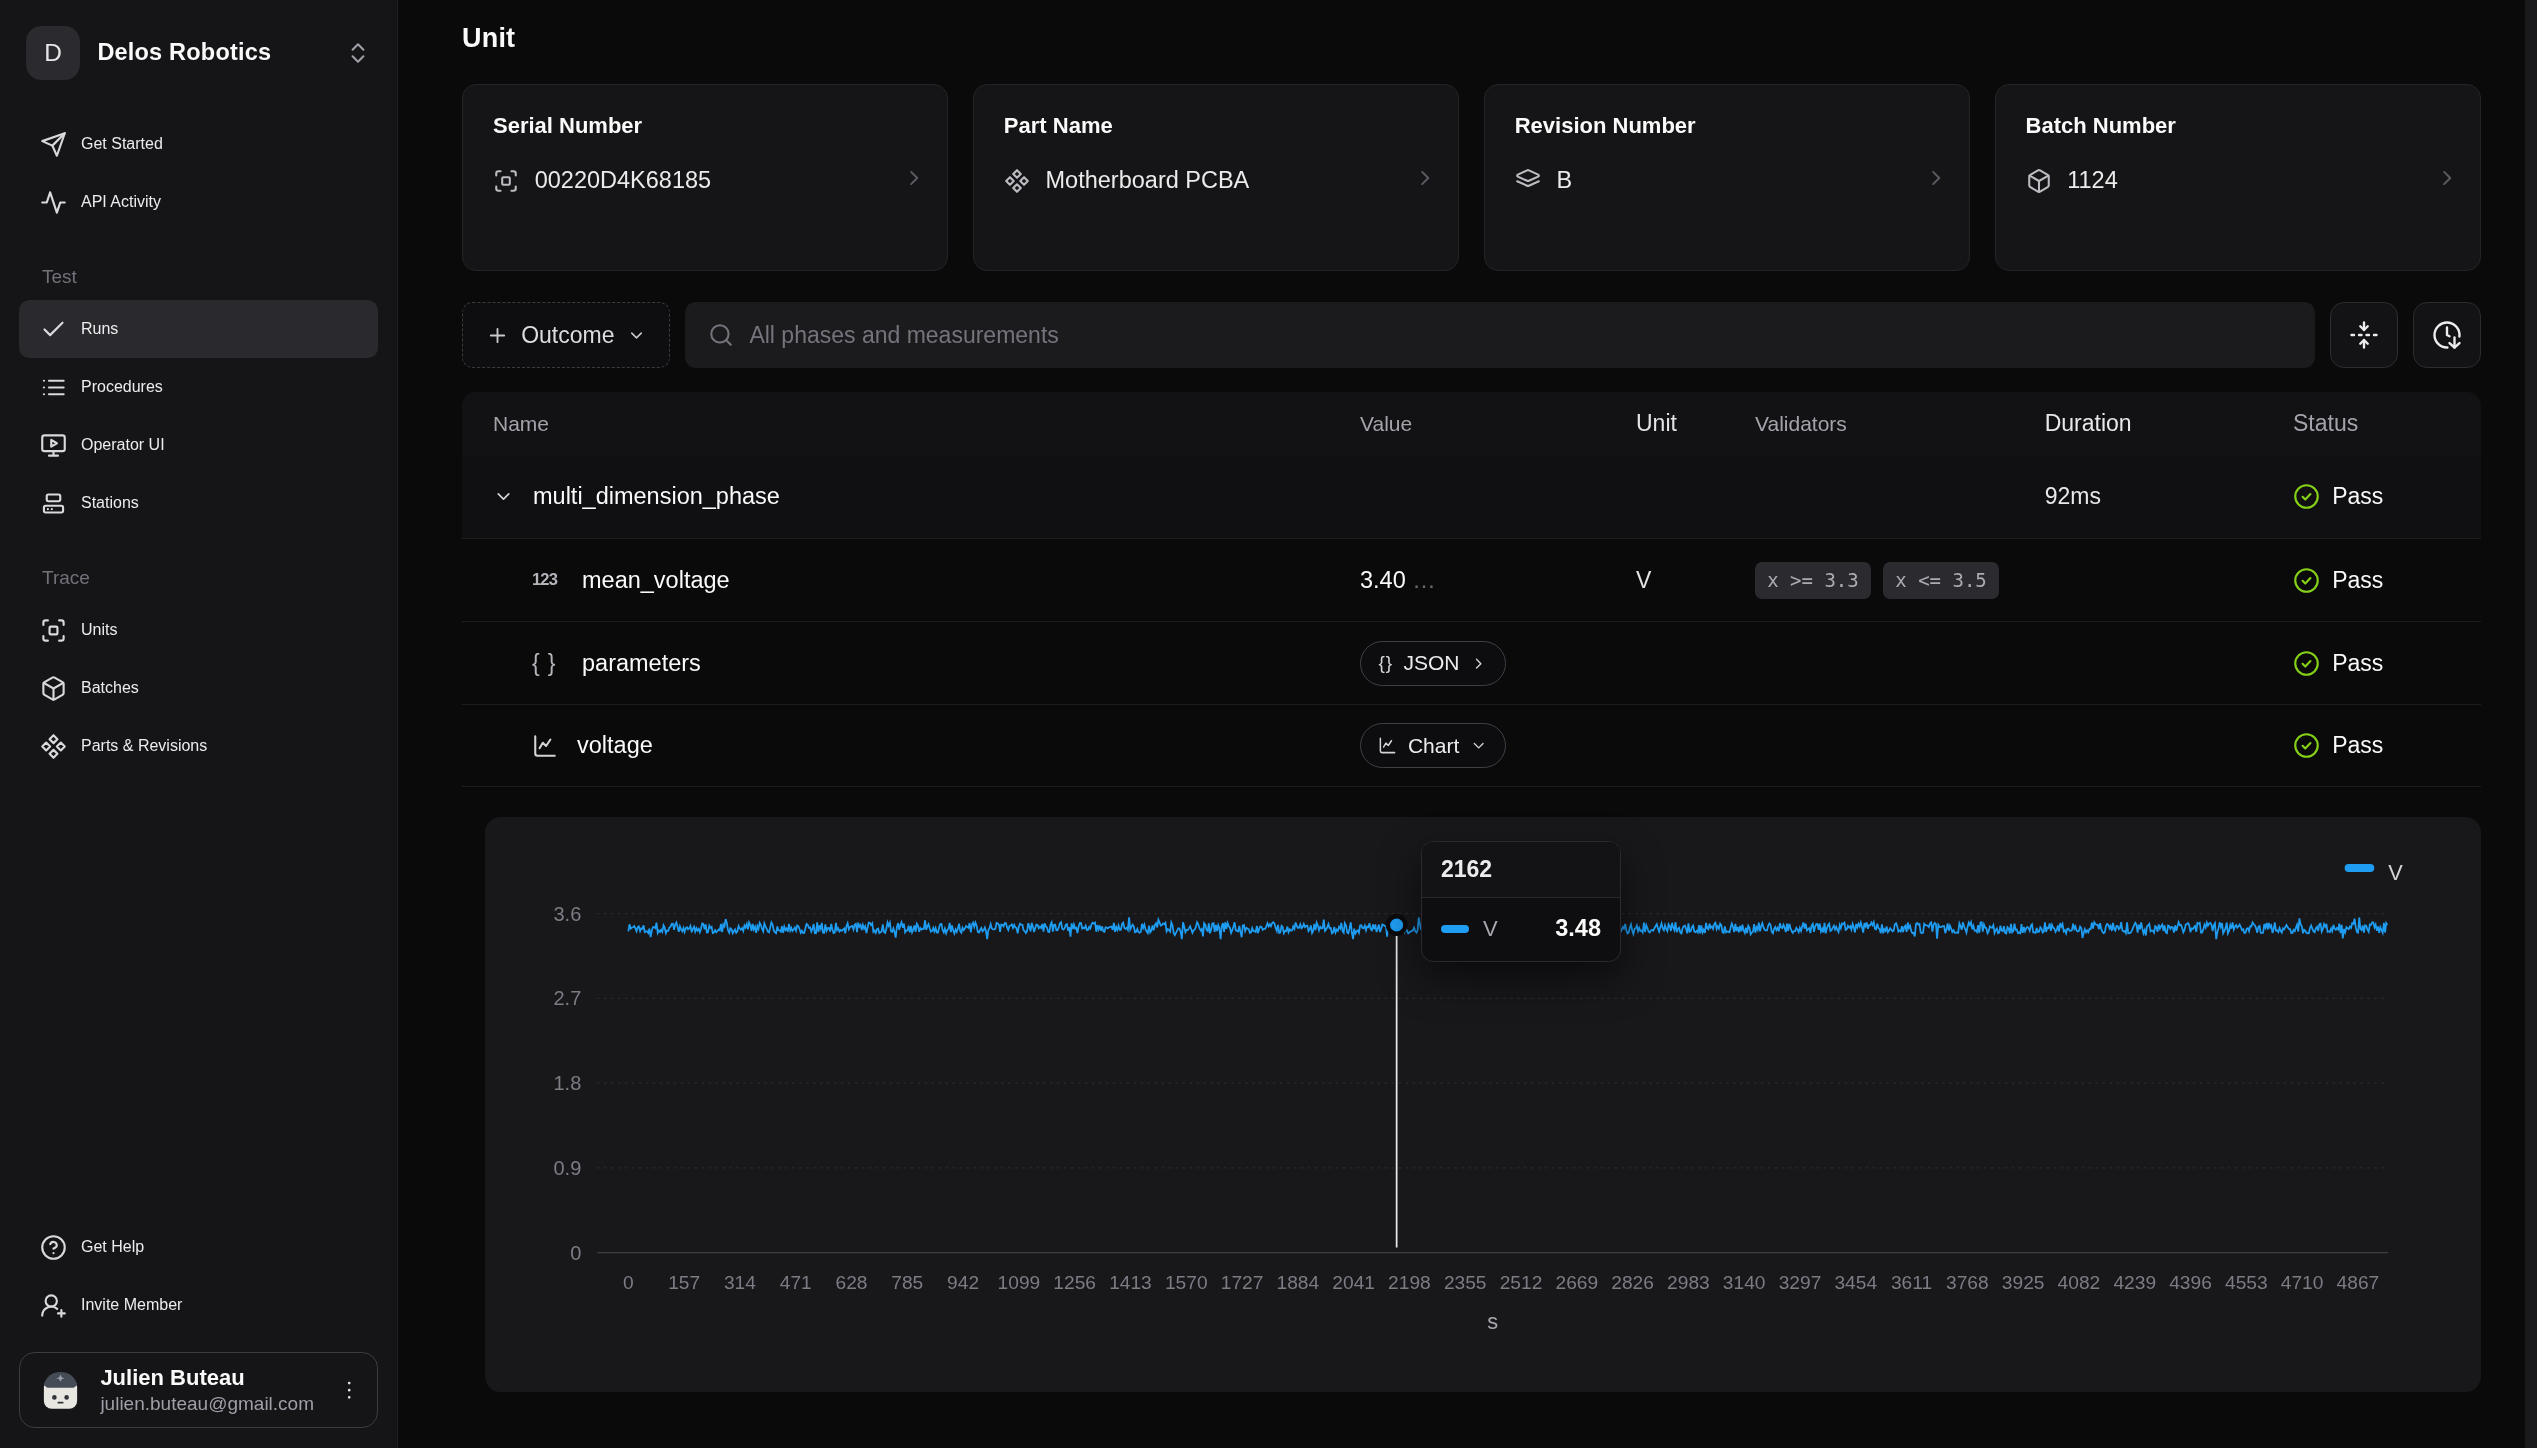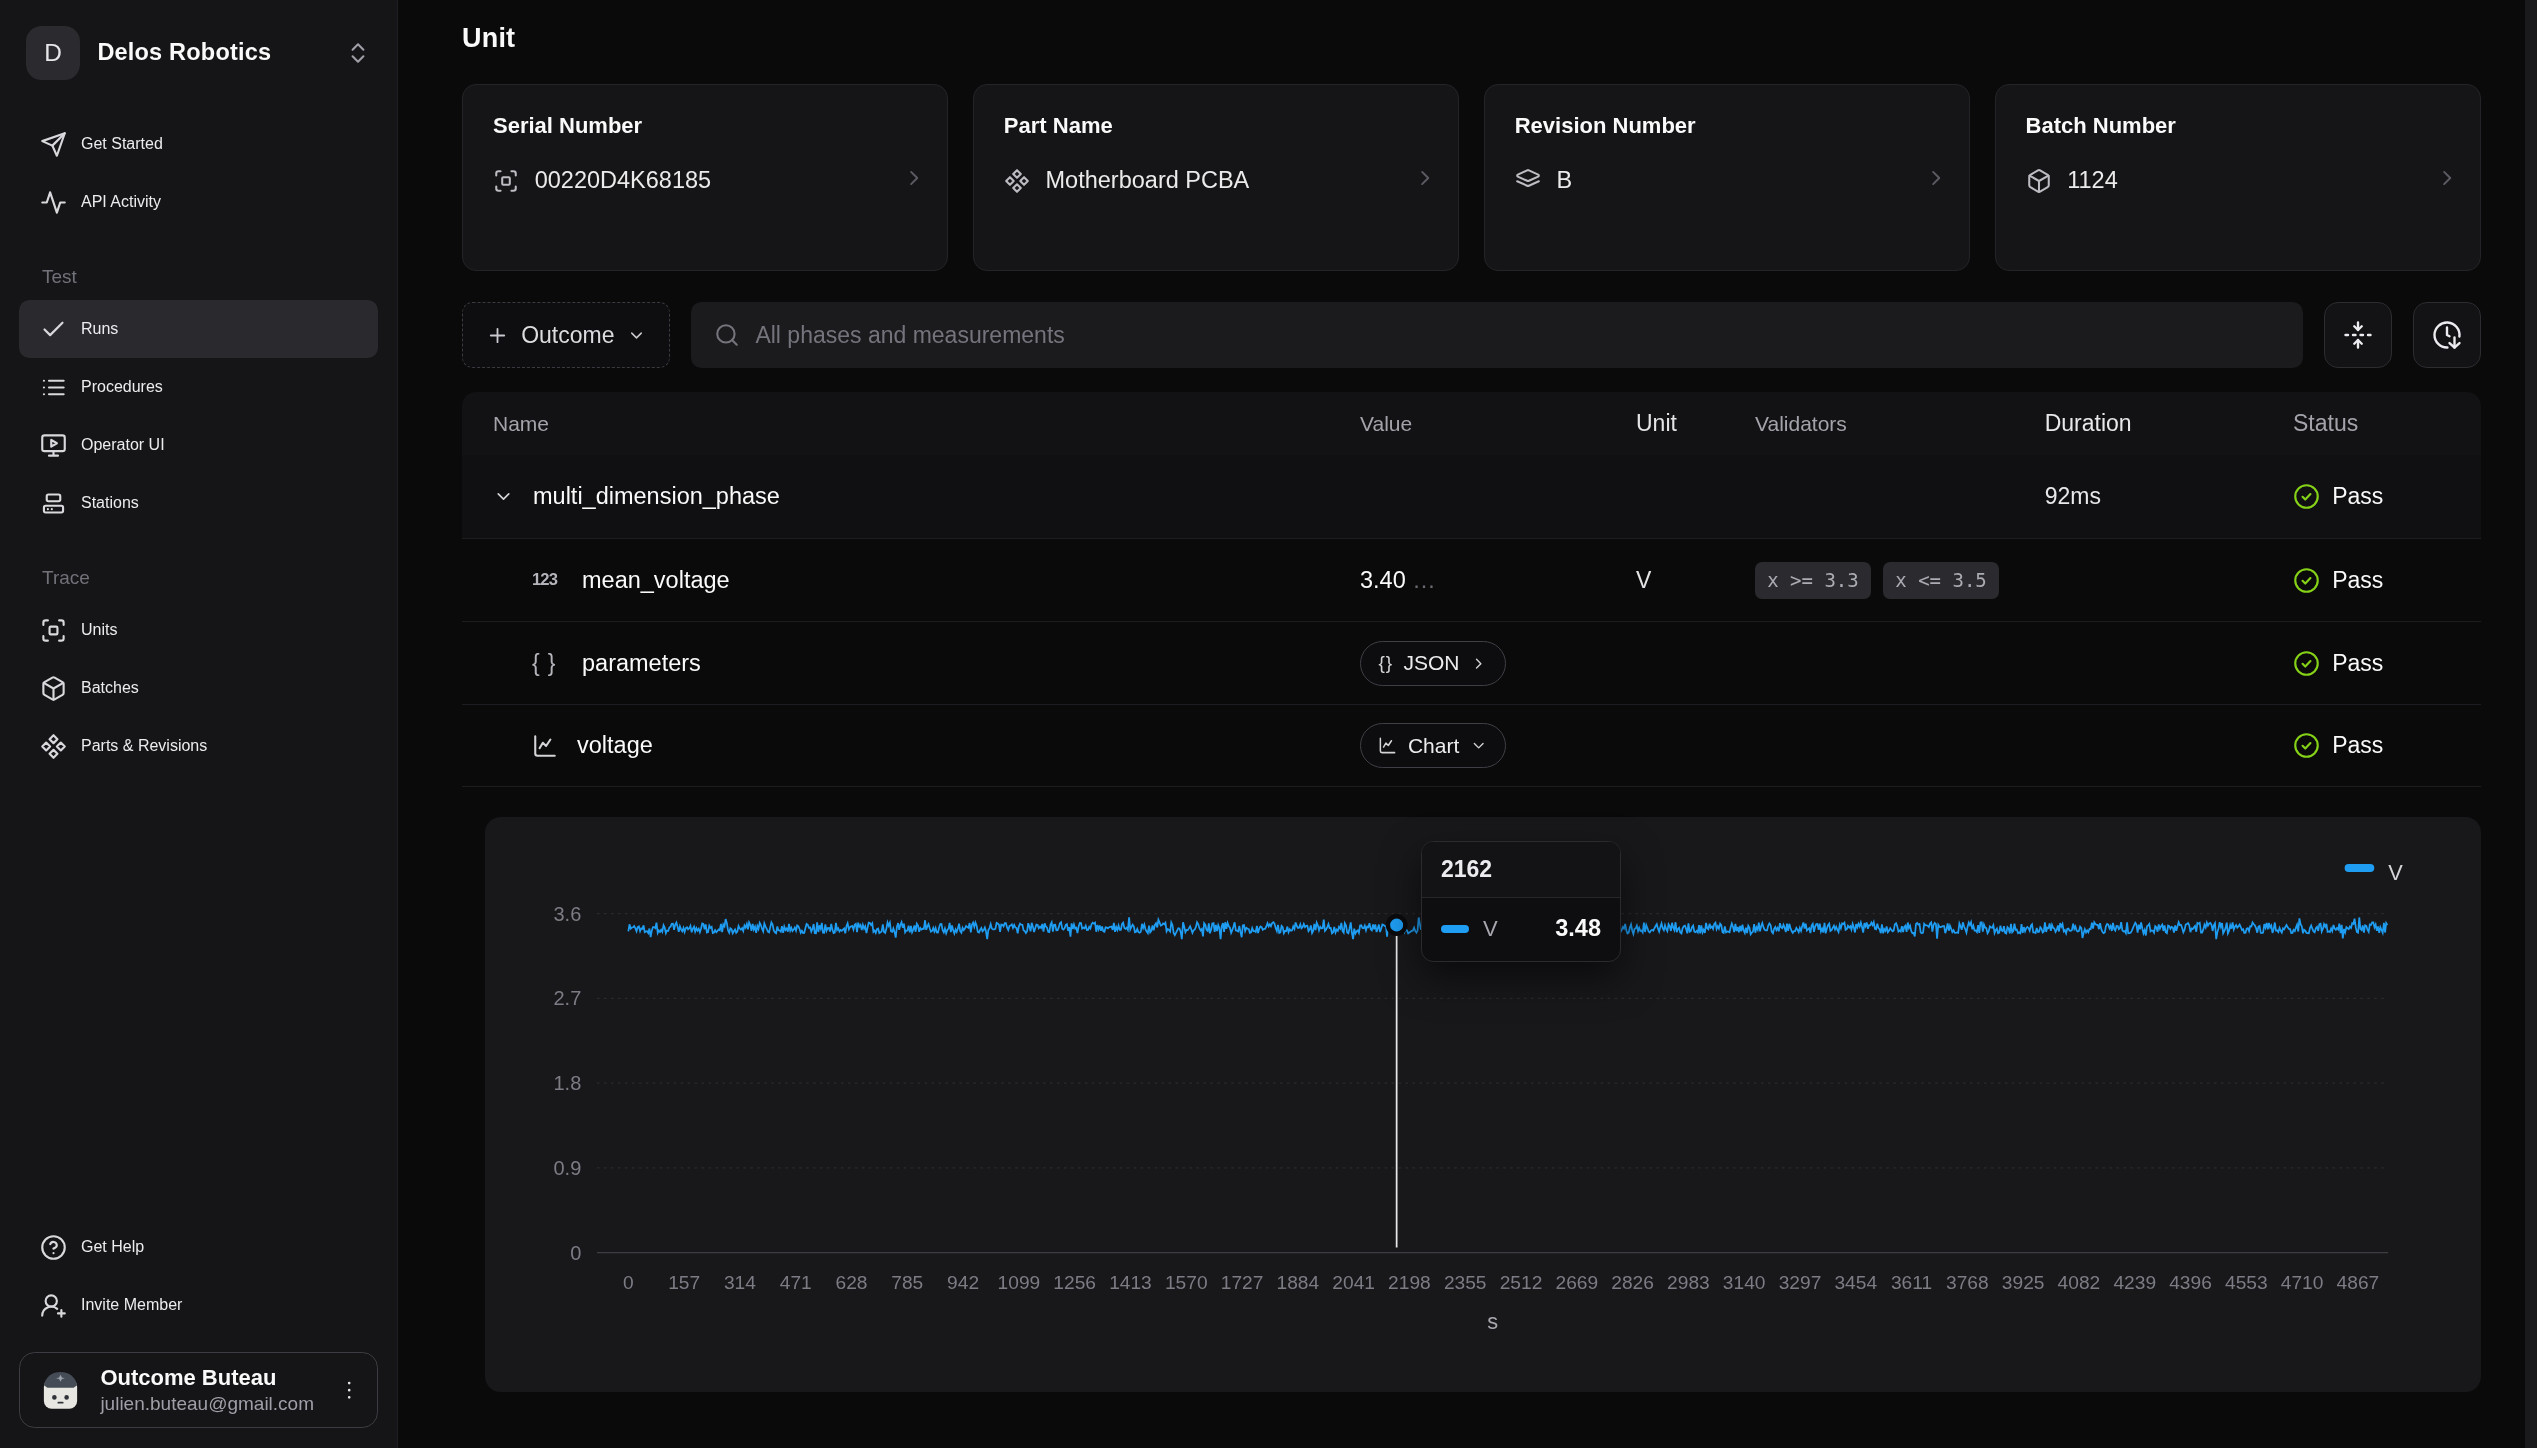--- a/index.html
+++ b/index.html
@@ -33,21 +33,21 @@
   .page-title, .section-title { font-size:27px; font-weight:700; letter-spacing:0.2px; }
   .cards { display:grid; grid-template-columns:repeat(4,1fr); gap:24.4px; margin-top:30px; }
   .card { background:#151517; border:0.9px solid #242428; border-radius:14px; height:187px;
           padding:28px 30px; position:relative; cursor:pointer; }
   .card-label { font-size:22px; font-weight:700; }
   .card-value { display:flex; align-items:center; gap:15.7px; margin-top:28px; font-size:23.5px; color:#eceaea; }
   .card-value svg { width:26px; height:26px; color:#bcbcc2; }
   .card-chevron { position:absolute; right:21px; top:50%; transform:translateY(-50%); color:#5b5b63; }
   .section-title { margin-top:54px; }
 
-  .toolbar { display:flex; align-items:center; gap:21px; margin-top:31px; }
+  .toolbar { display:flex; align-items:center; gap:15px; margin-top:31px; }
   .outcome-btn { display:flex; align-items:center; gap:12.2px; height:66px; padding:0 23px;
                  border:1.7px dashed #3a3a41; border-radius:10.5px; font-size:23px; color:#dcdce0;
                  background:#0e0e10; cursor:pointer; white-space:nowrap; }
   .outcome-btn svg { color:#c9c9cf; }
   .search { flex:1; height:66px; background:#1b1b1e; border-radius:10.5px; display:flex;
             align-items:center; padding:0 23px; gap:15.7px; }
   .search svg { color:#74747c; flex:0 0 26px; }
   .search input { background:none; border:none; outline:none; color:#e4e4e7; font-size:23px; flex:1;
                   font-family:"Liberation Sans",sans-serif; }
   .search input::placeholder { color:#74747c; }
@@ -206,21 +206,21 @@
       <div class="user-card">
         <svg width="49" height="49" viewBox="0 0 56 56">
           <rect x="9" y="16" width="38" height="34" rx="9" fill="#e8e6e1"></rect>
           <path d="M9 23c2-10 10-15 19-15s17 5 19 15l-4 3H13Z" fill="#454c56"></path>
           <path d="m28 11 1.6 3.2L33 15l-3.4 1L28 19l-1.6-3-3.4-1 3.4-.8Z" fill="#9aa3ad"></path>
           <circle cx="21" cy="37" r="2.6" fill="#30343a"></circle>
             <circle cx="35" cy="37" r="2.6" fill="#30343a"></circle>
           <path d="M25.5 43h5" stroke="#30343a" stroke-width="2" stroke-linecap="round" fill="none"></path>
         </svg>
         <div>
-          <div class="uc-name">Outcome Buteau</div>
+          <div class="uc-name">Julien Buteau</div>
           <div class="uc-email">julien.buteau@gmail.com</div>
         </div>
         <svg class="i uc-kebab" width="24.4" height="24.4" viewBox="0 0 24 24" style="stroke-width:2.6">
             <path d="M12 5h.01M12 12h.01M12 19h.01"></path>
           </svg>
       </div>
     </div>
   </aside>
 
   <main>

